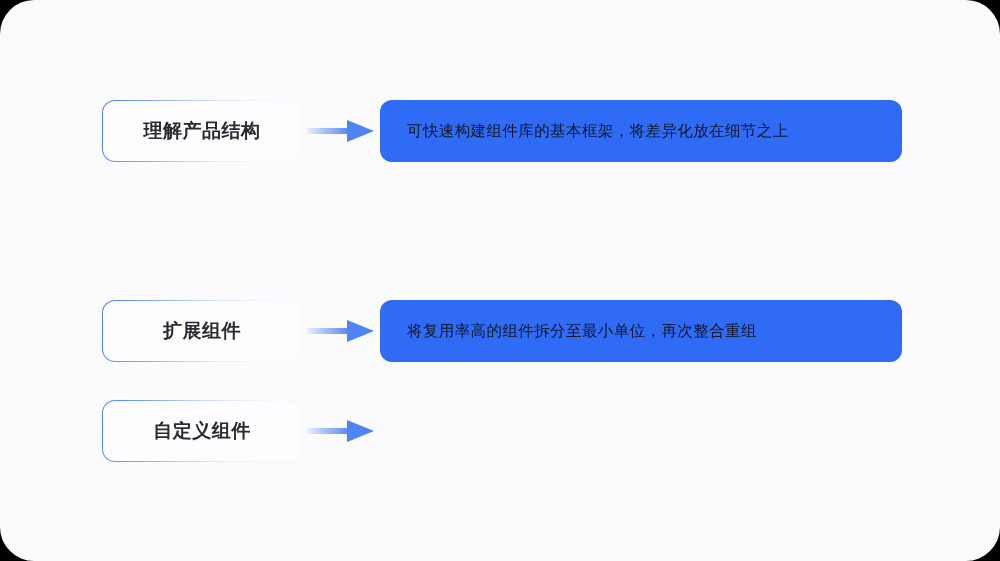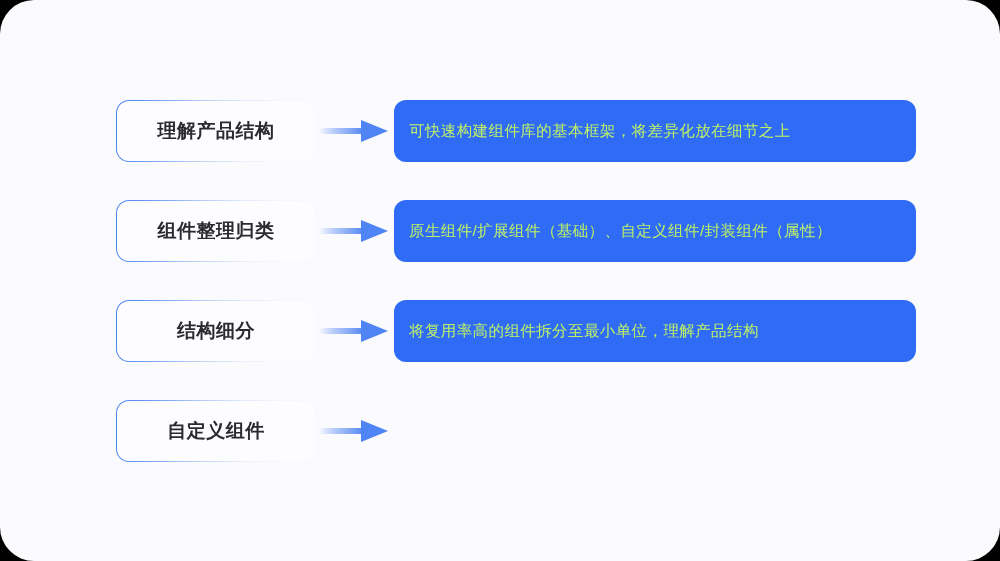--- a/index.html
+++ b/index.html
@@ -33,21 +33,21 @@
   .rows-wrap {
     position: absolute;
     left: 0;
     top: 0;
     width: 1000px;
     height: 561px;
   }
 
   .flow-row {
     position: absolute;
-    left: 16px;
+    left: 2px;
     width: 856px;
     height: 62px;
   }
 
   
   .stage-pill {
     position: absolute;
     left: 100px;
     top: 0;
     width: 200px;
@@ -93,24 +93,24 @@
     height: 62px;
     border-radius: 12px;
     background: #2f6bf5;
     display: flex;
     align-items: center;
   }
 
   .detail-bar-text {
     font-size: 15.5px;
     font-weight: 400;
-    color: #bef264;
+    color: #0f172a;
     letter-spacing: 0.4px;
     white-space: nowrap;
-    padding-left: 15px;
+    padding-left: 27px;
   }
 
   
   .row-0 { top: 100px; }
   .row-1 { top: 200px; }
   .row-2 { top: 300px; }
   .row-3 { top: 400px; }
 </style>
 </head>
 <body>
@@ -134,61 +134,40 @@
             </defs>
             <rect x="3" y="14" width="46" height="6" fill="url(#shaftGrad0)"></rect>
             <path d="M45 6 L72 17 L45 28 Z" fill="#4f84f4"></path>
           </svg>
         </div>
         <div class="detail-bar">
           <span class="detail-bar-text">可快速构建组件库的基本框架，将差异化放在细节之上</span>
         </div>
       </div>
 
-      <div class="flow-row row-1">
-        <div class="stage-pill">
-          <span class="stage-pill-label">组件整理归类</span>
-        </div>
-        <div class="flow-arrow">
-          <svg width="74" height="34" viewBox="0 0 74 34" xmlns="http://www.w3.org/2000/svg">
-            <defs>
-              <linearGradient id="shaftGrad1" x1="0" y1="0" x2="1" y2="0">
-                <stop offset="0%" stop-color="#2f6bf5" stop-opacity="0"></stop>
-                <stop offset="45%" stop-color="#5d8df3" stop-opacity="0.55"></stop>
-                <stop offset="100%" stop-color="#4f84f4" stop-opacity="1"></stop>
-              </linearGradient>
-            </defs>
-            <rect x="3" y="14" width="46" height="6" fill="url(#shaftGrad1)"></rect>
-            <path d="M45 6 L72 17 L45 28 Z" fill="#4f84f4"></path>
-          </svg>
-        </div>
-        <div class="detail-bar">
-          <span class="detail-bar-text">原生组件/扩展组件（基础）、自定义组件/封装组件（属性）</span>
-        </div>
-      </div>
 
       <div class="flow-row row-2">
         <div class="stage-pill">
-          <span class="stage-pill-label">结构细分</span>
+          <span class="stage-pill-label">扩展组件</span>
         </div>
         <div class="flow-arrow">
           <svg width="74" height="34" viewBox="0 0 74 34" xmlns="http://www.w3.org/2000/svg">
             <defs>
               <linearGradient id="shaftGrad2" x1="0" y1="0" x2="1" y2="0">
                 <stop offset="0%" stop-color="#2f6bf5" stop-opacity="0"></stop>
                 <stop offset="45%" stop-color="#5d8df3" stop-opacity="0.55"></stop>
                 <stop offset="100%" stop-color="#4f84f4" stop-opacity="1"></stop>
               </linearGradient>
             </defs>
             <rect x="3" y="14" width="46" height="6" fill="url(#shaftGrad2)"></rect>
             <path d="M45 6 L72 17 L45 28 Z" fill="#4f84f4"></path>
           </svg>
         </div>
         <div class="detail-bar">
-          <span class="detail-bar-text">将复用率高的组件拆分至最小单位，理解产品结构</span>
+          <span class="detail-bar-text">将复用率高的组件拆分至最小单位，再次整合重组</span>
         </div>
       </div>
 
       <div class="flow-row row-3">
         <div class="stage-pill">
           <span class="stage-pill-label">自定义组件</span>
         </div>
         <div class="flow-arrow">
           <svg width="74" height="34" viewBox="0 0 74 34" xmlns="http://www.w3.org/2000/svg">
             <defs>

